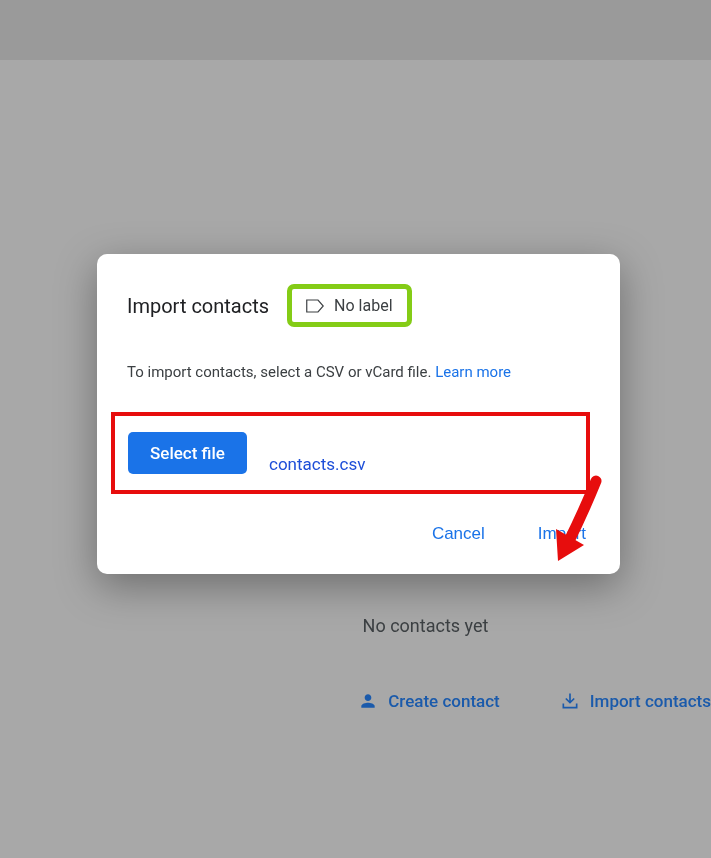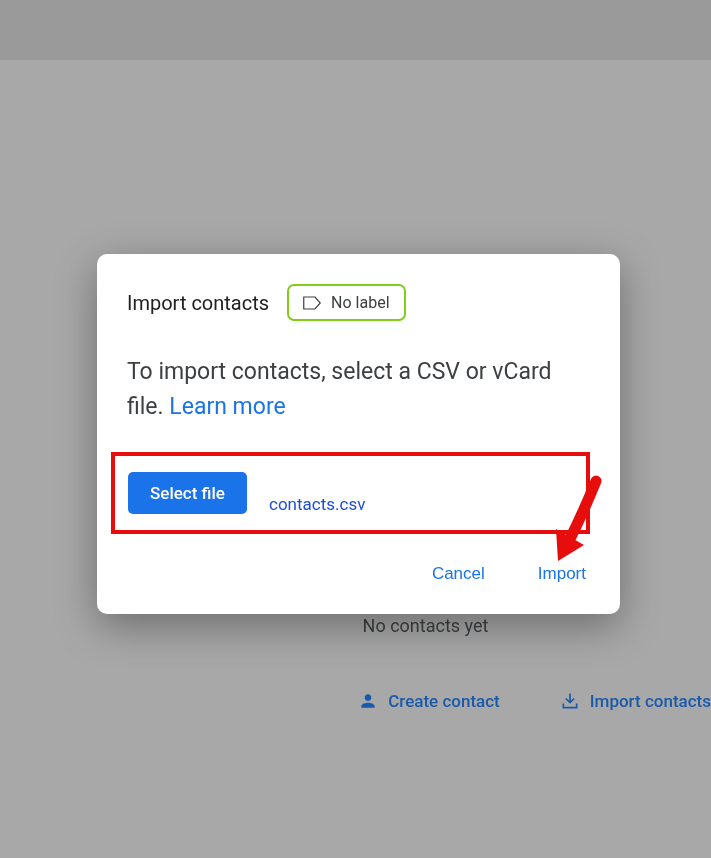--- a/index.html
+++ b/index.html
@@ -69,30 +69,30 @@
     }
     .dialog-title {
       font-size: 20px;
       color: #202124;
       font-weight: 400;
     }
     .label-chip {
       display: inline-flex;
       align-items: center;
       gap: 10px;
-      border: 2px solid #84cc16;
+      border: 5px solid #84cc16;
       border-radius: 7px;
       padding: 7px 14px;
       font-size: 16px;
       color: #3c4043;
       cursor: pointer;
     }
     .label-chip svg { width: 18px; height: 14px; fill: none; stroke: #3c4043; stroke-width: 1.6; }
     .dialog-text {
-      font-size: 23px;
+      font-size: 15px;
       color: #3c4043;
       line-height: 1.5;
       margin-bottom: 28px;
       margin-top: 7px;
     }
     .link { color: #1a73e8; cursor: pointer; }
     .file-row {
       display: flex;
       align-items: center;
       gap: 22px;

